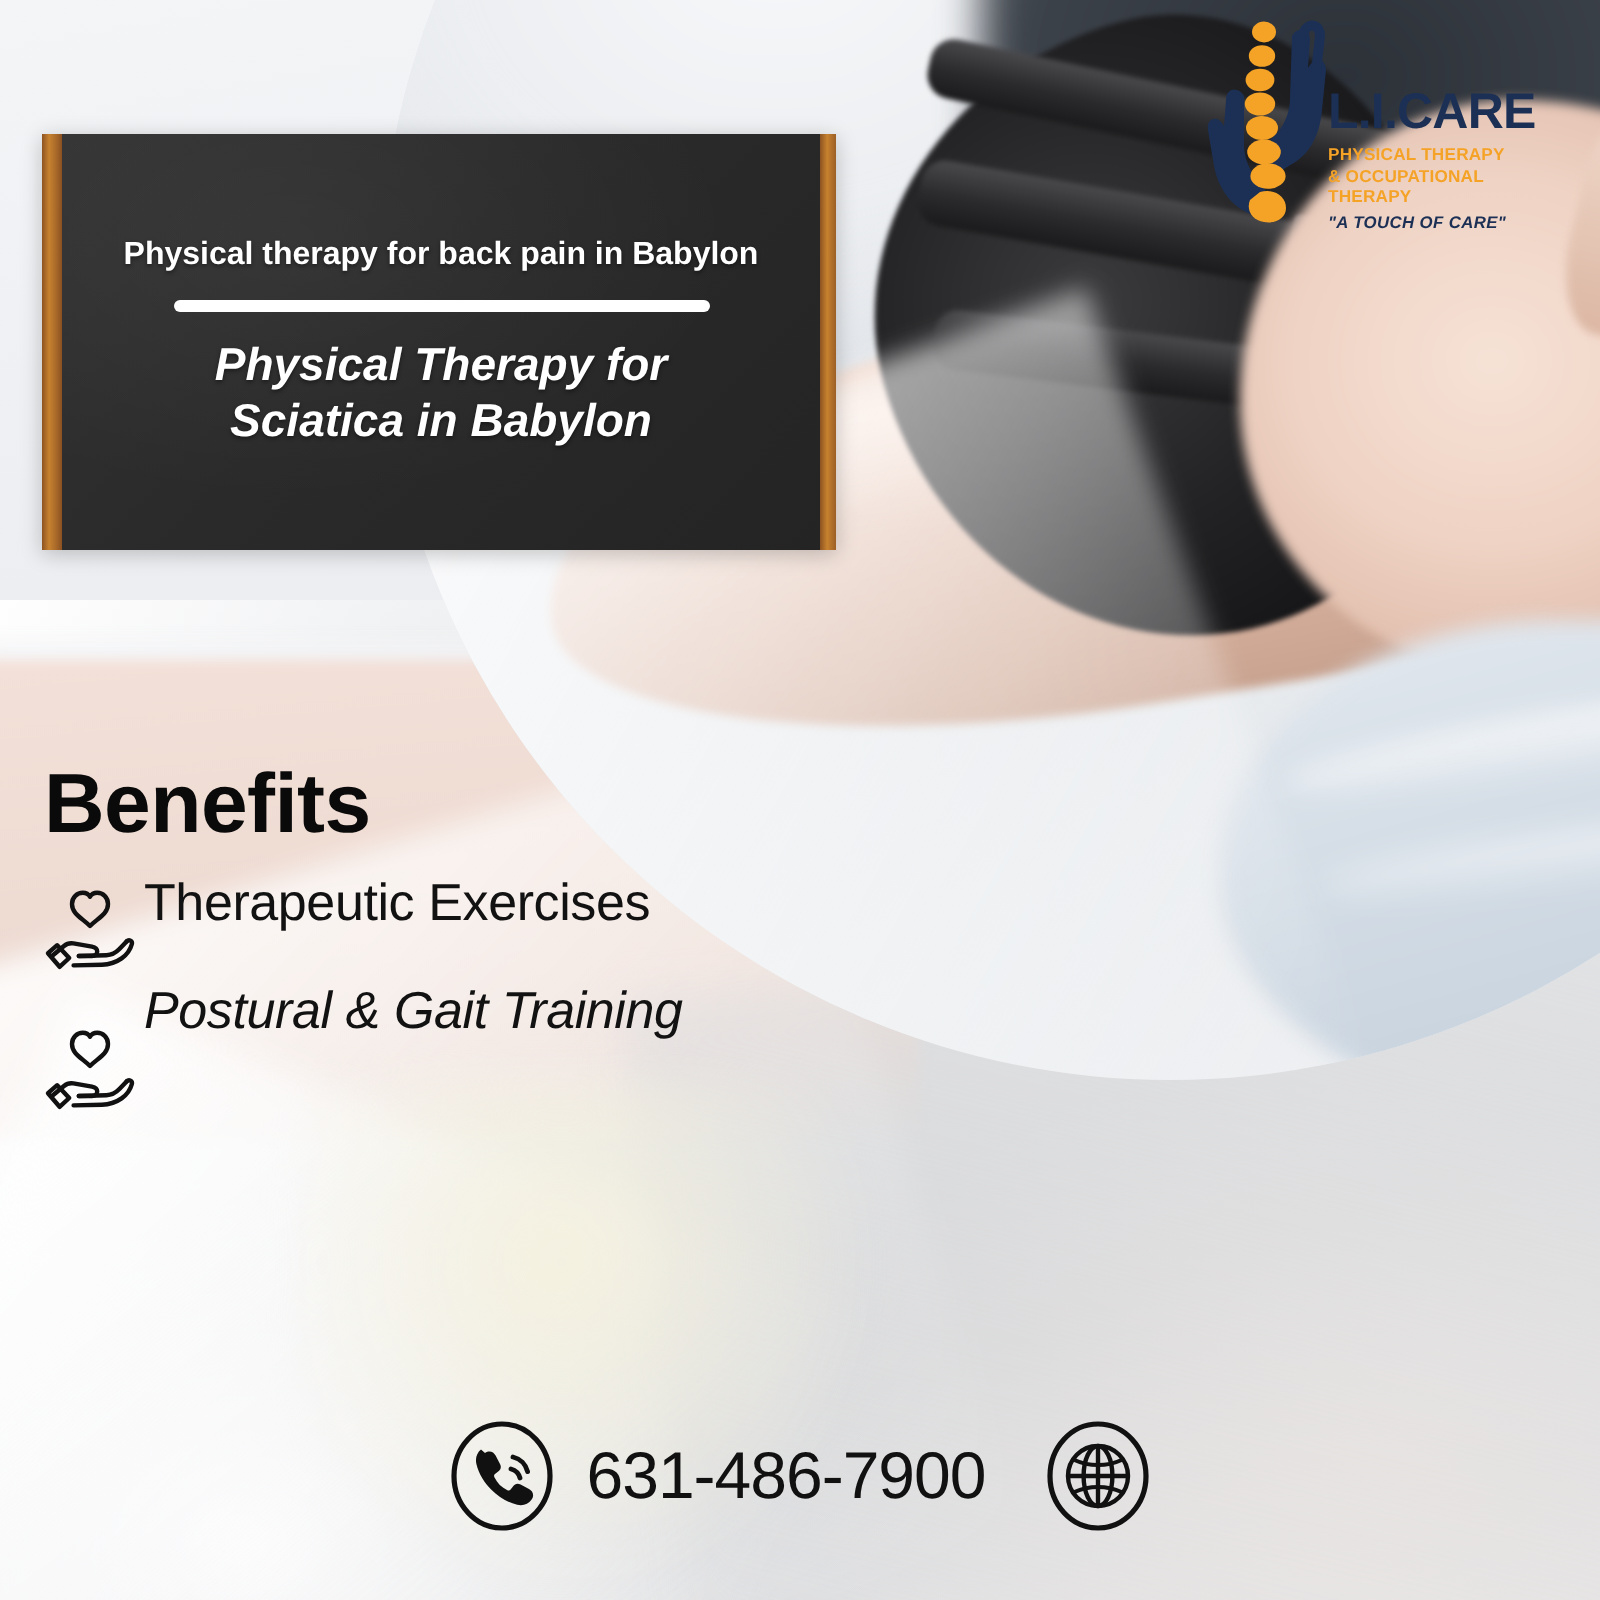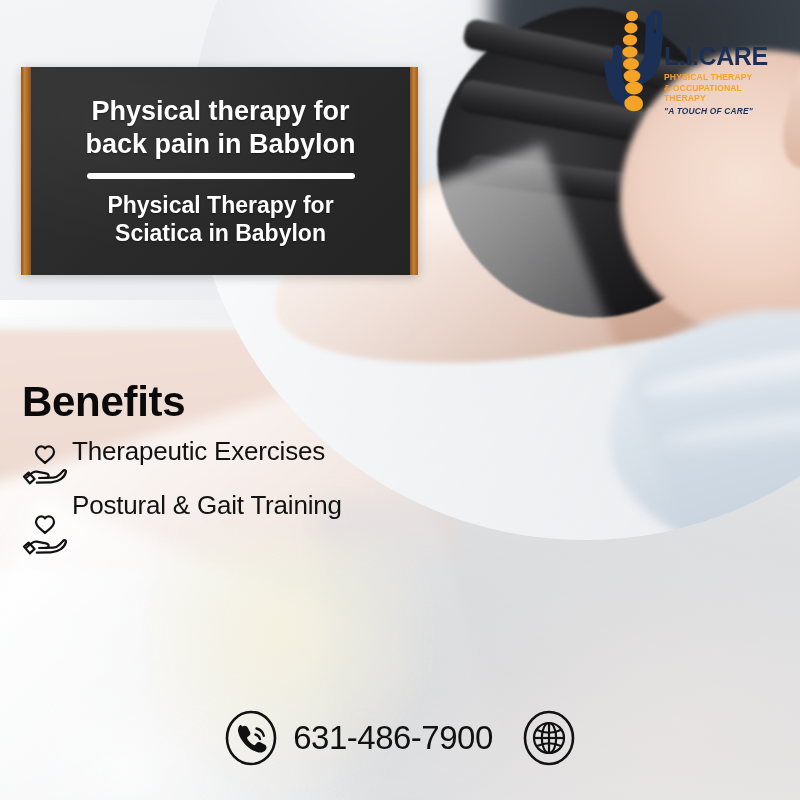--- a/index.html
+++ b/index.html
@@ -168,22 +168,22 @@
     background:linear-gradient(90deg,#8d5321 0%, #c7822f 35%, #a96a2a 70%, #8a5020 100%);
   }
   #title-card::after {
     content:""; position:absolute; right:-8px; top:0; width:8px; height:100%;
     background:linear-gradient(90deg,#8d5321 0%, #c7822f 45%, #9c5f26 100%);
   }
   .title-line {
     color:#ffffff; font-weight:bold; text-align:center; line-height:1.22;
     text-shadow:0 1px 2px rgba(0,0,0,.45);
   }
-  .title-top { font-size:27px; padding:0 26px; }
-  .title-bottom { font-size:23px; padding:0 46px; }
+  .title-top { font-size:16px; padding:0 26px; }
+  .title-bottom { font-size:23px; padding:0 46px;font-style:italic; }
   .title-divider {
     width:268px; height:6px; background:#ffffff; border-radius:4px; margin:12px 0 12px 0;
   }
 
   
   #logo { position:absolute; right:20px; top:8px; width:180px; height:128px; }
   .logo-mark { position:absolute; left:0; top:0; width:72px; height:104px; }
   .logo-wordmark { position:absolute; left:64px; top:36px; width:116px; }
   .logo-name {
     font-size:25px; font-weight:bold; color:#1c3055; letter-spacing:-.4px; line-height:1;
@@ -203,21 +203,21 @@
     font-size:42px; font-weight:bold; color:#0a0a0a; letter-spacing:-.3px; margin-bottom:10px;
   }
   .benefit-row { display:flex; align-items:flex-start; margin-bottom:2px; }
   .benefit-icon { width:46px; height:48px; flex:0 0 46px; margin-top:6px; }
   .benefit-text {
     font-size:26px; color:#121212; line-height:1.18; padding-left:4px;
     font-family:"Liberation Sans", sans-serif; letter-spacing:-.2px;
   }
   .benefit-row.r2 { margin-top:-2px; }
   .benefit-row.r2 .benefit-icon { margin-top:22px; }
-  .benefit-row.r3 { margin-top:-2px; }
+  .benefit-row.r3 { margin-top:-2px;font-style:italic; }
   .benefit-row.r3 .benefit-icon { margin-top:22px; }
 
   
   #contact-bar {
     position:absolute; left:0; top:704px; width:800px; height:68px;
     display:flex; align-items:center; justify-content:center; gap:30px;
   }
   .contact-item { display:flex; align-items:center; gap:16px; }
   .contact-text {
     font-size:33px; color:#111111; letter-spacing:-.5px;

